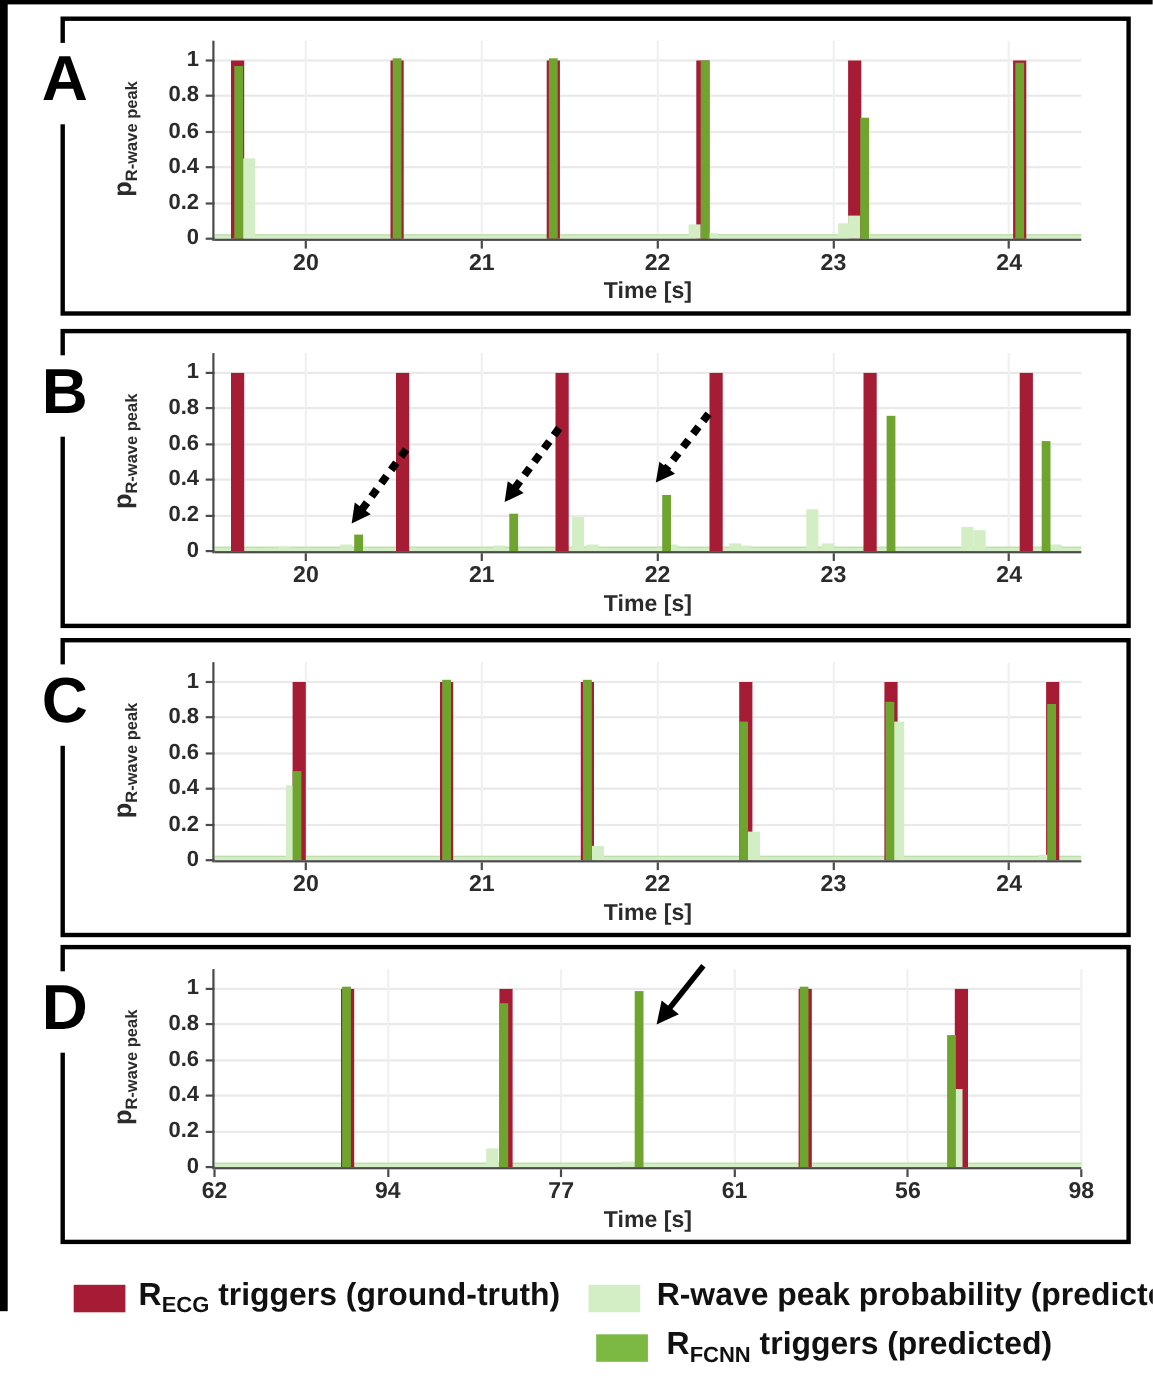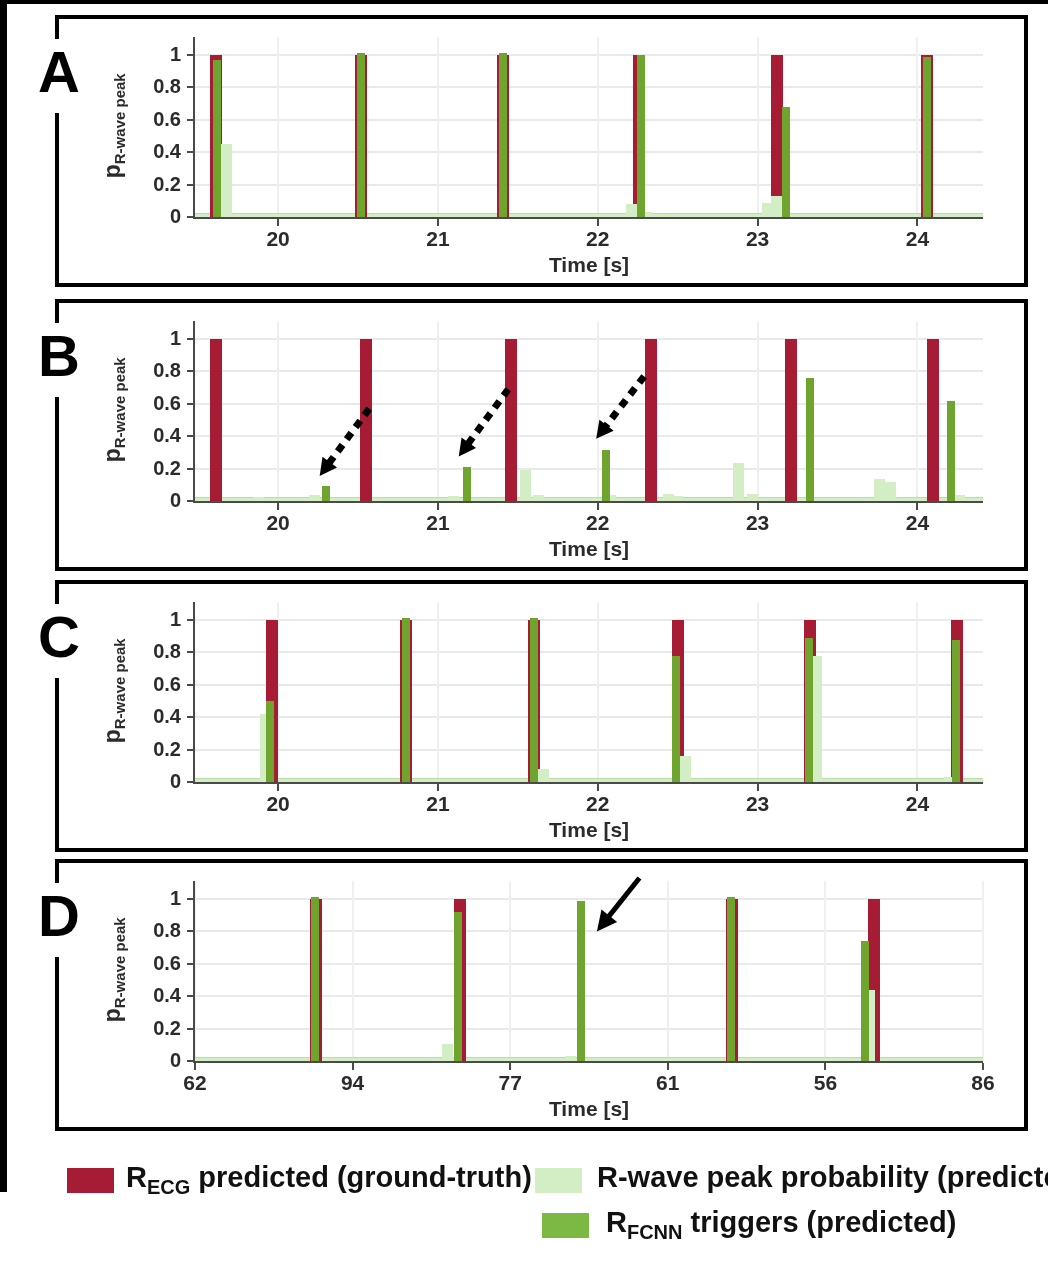--- a/index.html
+++ b/index.html
@@ -247,21 +247,21 @@
     <div style="position: absolute; left: 450.2px; top: 200px; width: 2px; height: 7px; background: rgb(74, 74, 74); z-index: 6;"></div>
     <div style="position: absolute; left: 416.2px; top: 208px; width: 70px; text-align: center; font: bold 21px &quot;Liberation Sans&quot;, sans-serif; color: rgb(43, 43, 43); z-index: 6;">77</div>
     <div style="position: absolute; left: 607.8px; top: 18px; width: 2px; height: 180px; background: rgb(240, 240, 240); z-index: 1;"></div>
     <div style="position: absolute; left: 607.8px; top: 200px; width: 2px; height: 7px; background: rgb(74, 74, 74); z-index: 6;"></div>
     <div style="position: absolute; left: 573.8px; top: 208px; width: 70px; text-align: center; font: bold 21px &quot;Liberation Sans&quot;, sans-serif; color: rgb(43, 43, 43); z-index: 6;">61</div>
     <div style="position: absolute; left: 765.4px; top: 18px; width: 2px; height: 180px; background: rgb(240, 240, 240); z-index: 1;"></div>
     <div style="position: absolute; left: 765.4px; top: 200px; width: 2px; height: 7px; background: rgb(74, 74, 74); z-index: 6;"></div>
     <div style="position: absolute; left: 731.4px; top: 208px; width: 70px; text-align: center; font: bold 21px &quot;Liberation Sans&quot;, sans-serif; color: rgb(43, 43, 43); z-index: 6;">56</div>
     <div style="position: absolute; left: 923px; top: 18px; width: 2px; height: 180px; background: rgb(240, 240, 240); z-index: 1;"></div>
     <div style="position: absolute; left: 923px; top: 200px; width: 2px; height: 7px; background: rgb(74, 74, 74); z-index: 6;"></div>
-    <div style="position: absolute; left: 889px; top: 208px; width: 70px; text-align: center; font: bold 21px &quot;Liberation Sans&quot;, sans-serif; color: rgb(43, 43, 43); z-index: 6;">86</div>
+    <div style="position: absolute; left: 889px; top: 208px; width: 70px; text-align: center; font: bold 21px &quot;Liberation Sans&quot;, sans-serif; color: rgb(43, 43, 43); z-index: 6;">98</div>
     <div style="position: absolute; left: 128px; top: 197px; width: 8px; height: 2px; background: rgb(74, 74, 74); z-index: 6;"></div>
     <div style="position: absolute; left: 56px; top: 186px; width: 66px; text-align: right; font: bold 20px &quot;Liberation Sans&quot;, sans-serif; color: rgb(43, 43, 43); z-index: 6;">0</div>
     <div style="position: absolute; left: 128px; top: 164.6px; width: 8px; height: 2px; background: rgb(74, 74, 74); z-index: 6;"></div>
     <div style="position: absolute; left: 56px; top: 153.6px; width: 66px; text-align: right; font: bold 20px &quot;Liberation Sans&quot;, sans-serif; color: rgb(43, 43, 43); z-index: 6;">0.2</div>
     <div style="position: absolute; left: 128px; top: 132.2px; width: 8px; height: 2px; background: rgb(74, 74, 74); z-index: 6;"></div>
     <div style="position: absolute; left: 56px; top: 121.2px; width: 66px; text-align: right; font: bold 20px &quot;Liberation Sans&quot;, sans-serif; color: rgb(43, 43, 43); z-index: 6;">0.4</div>
     <div style="position: absolute; left: 128px; top: 99.8px; width: 8px; height: 2px; background: rgb(74, 74, 74); z-index: 6;"></div>
     <div style="position: absolute; left: 56px; top: 88.8px; width: 66px; text-align: right; font: bold 20px &quot;Liberation Sans&quot;, sans-serif; color: rgb(43, 43, 43); z-index: 6;">0.6</div>
     <div style="position: absolute; left: 128px; top: 67.4px; width: 8px; height: 2px; background: rgb(74, 74, 74); z-index: 6;"></div>
     <div style="position: absolute; left: 56px; top: 56.4px; width: 66px; text-align: right; font: bold 20px &quot;Liberation Sans&quot;, sans-serif; color: rgb(43, 43, 43); z-index: 6;">0.8</div>
@@ -284,21 +284,21 @@
     <div style="position: absolute; left: 136px; top: 198px; width: 788px; height: 2px; background: rgb(74, 74, 74); z-index: 6;"></div>
     <svg width="965" height="264" style="position: absolute; left: 0px; top: 0px; z-index: 7; pointer-events: none;">
       <line x1="580.4319999999989" y1="14.940000000000026" x2="547.8442488787732" y2="55.8814639720989" stroke="#000000" stroke-width="5"></line>
       <polygon points="537.8799999999995,68.4 542.5112260810284,46.52417441589009 558.1593961159048,58.979485514357165" fill="#000000"></polygon>
     </svg>
   </div>
 
 <div>
   <div class="legend-swatch" style="left: 67px; top: 1168px; background: rgb(166, 28, 53);"></div>
   <div class="legend-text" style="left:126px;top:1160px;">
-    <span>R</span><span class="lsub">ECG</span><span> predicted (ground-truth)</span>
+    <span>R</span><span class="lsub">ECG</span><span> triggers (ground-truth)</span>
   </div>
 
   <div class="legend-swatch" style="left: 535px; top: 1168px; background: rgb(211, 237, 196);"></div>
   <div class="legend-text" style="left:597px;top:1160px;">
     <span></span><span class="lsub"></span><span>R-wave peak probability (predicted)</span>
   </div>
 
   <div class="legend-swatch" style="left: 542px; top: 1213px; background: rgb(124, 185, 67);"></div>
   <div class="legend-text" style="left:606px;top:1205px;">
     <span>R</span><span class="lsub">FCNN</span><span> triggers (predicted)</span>

